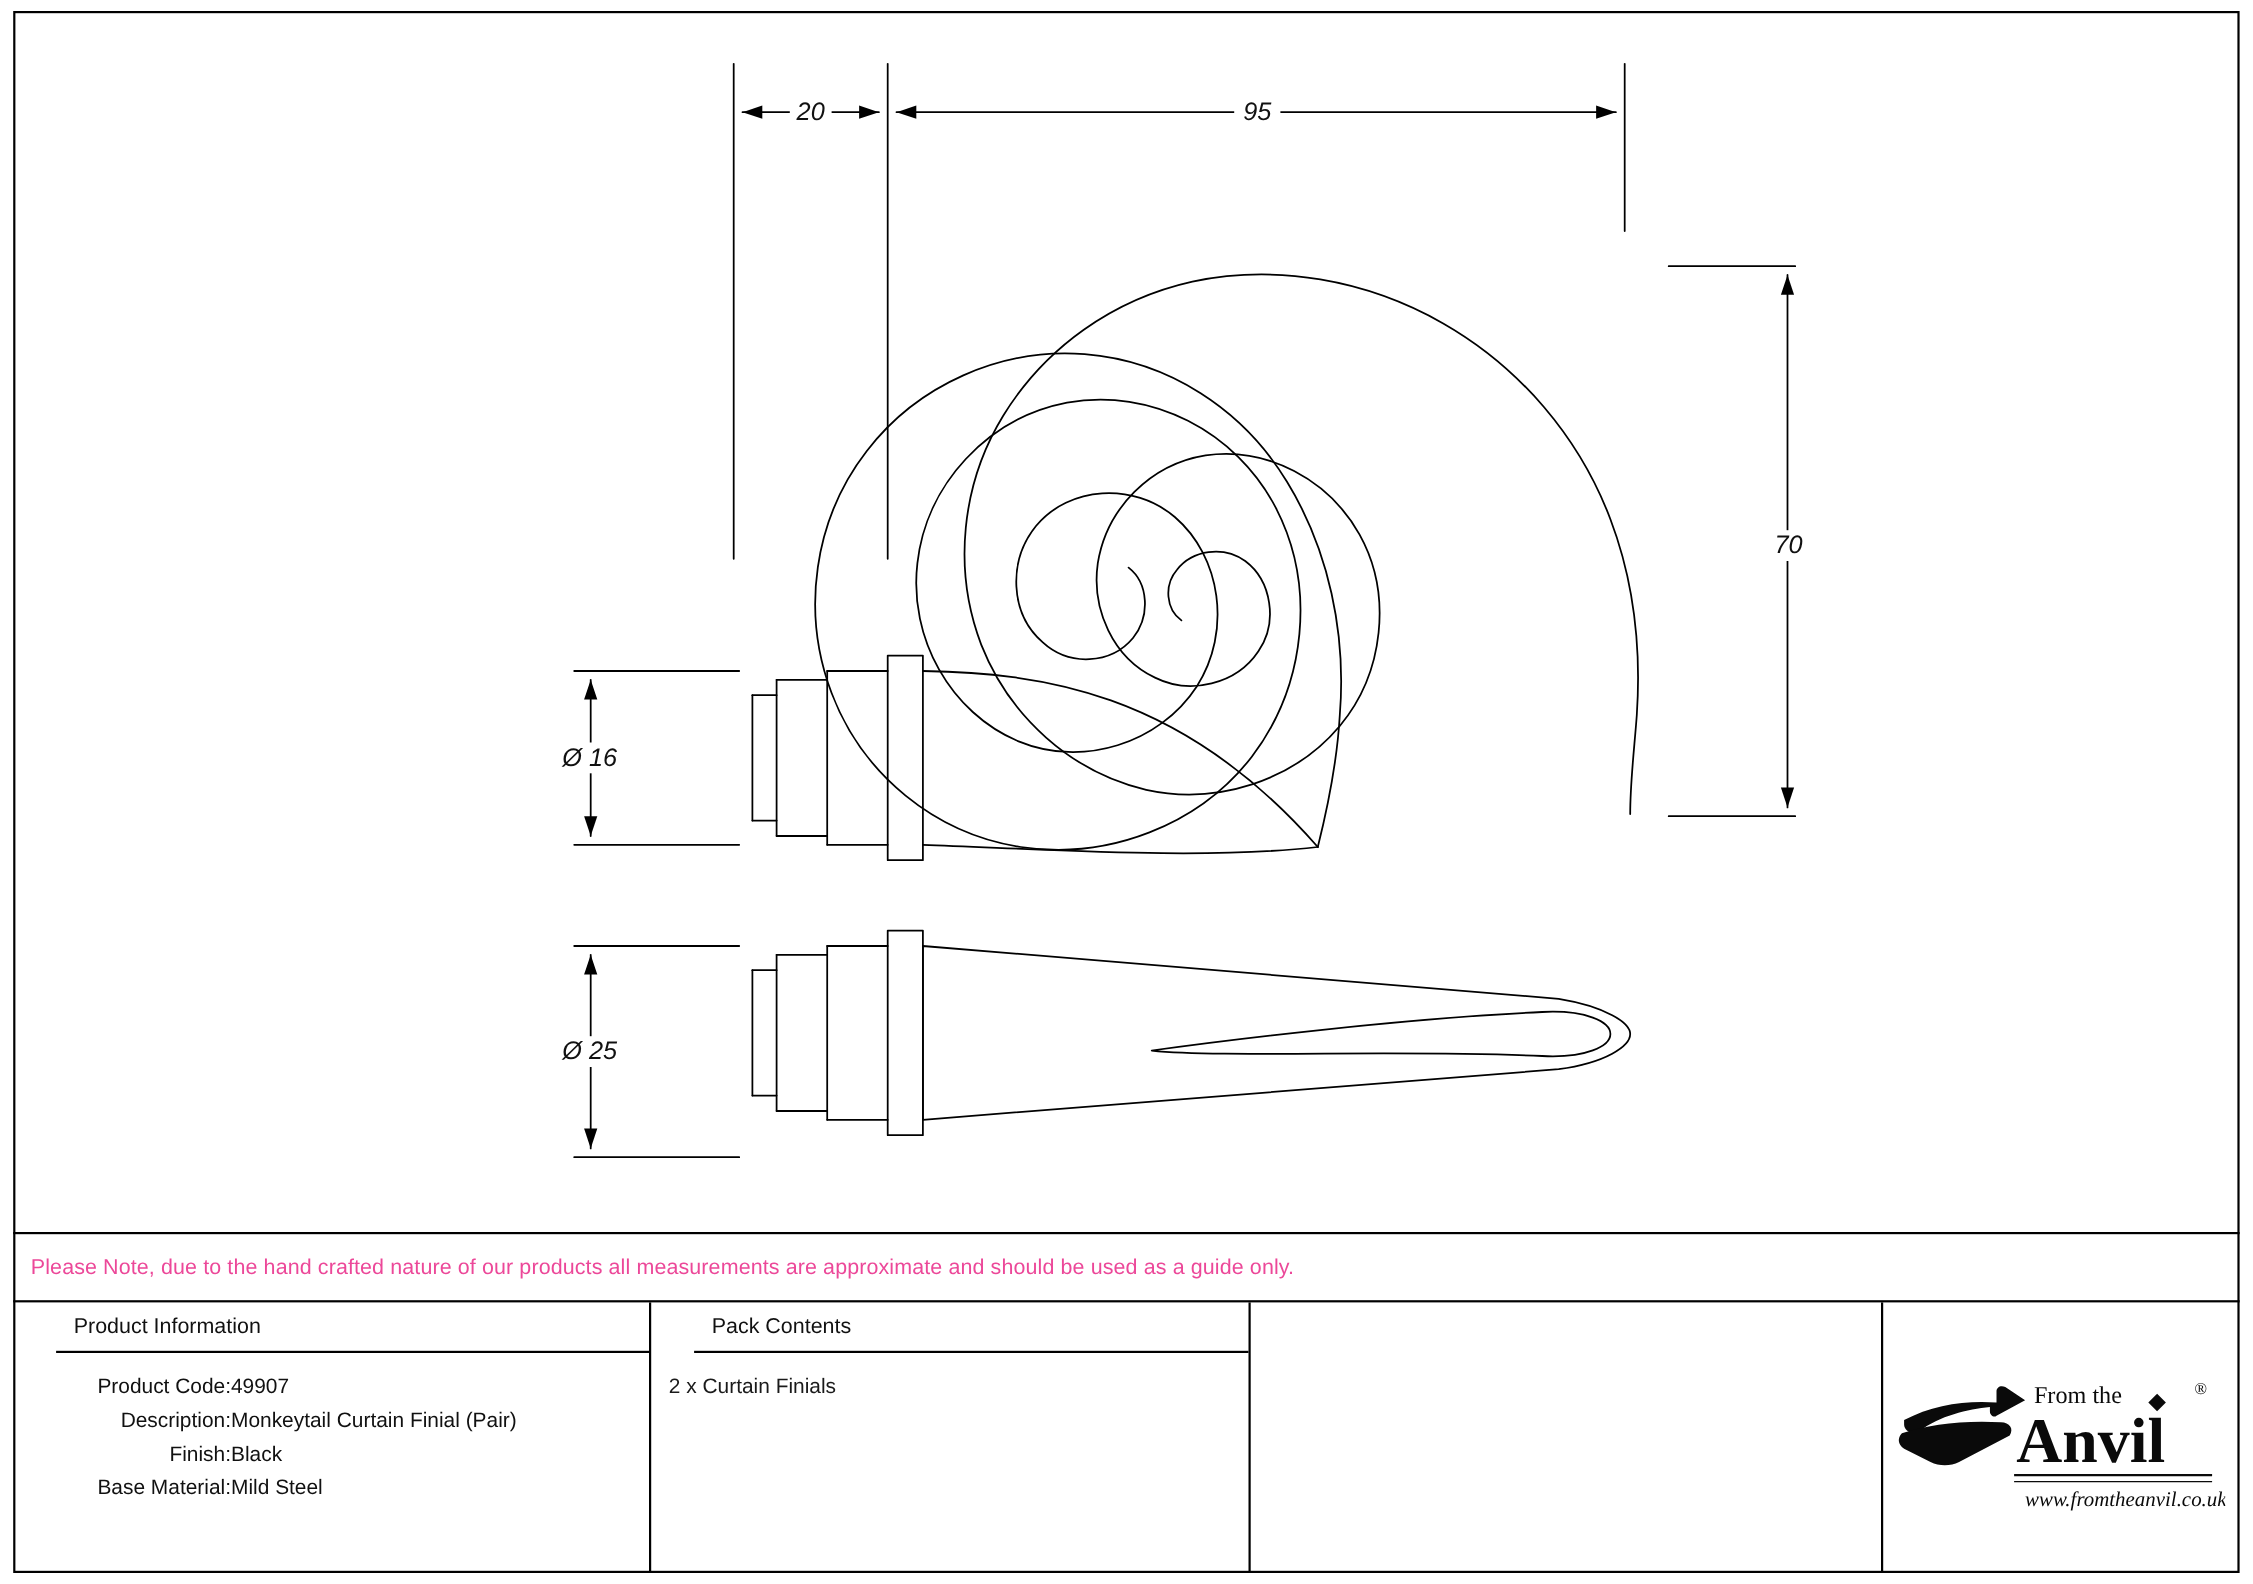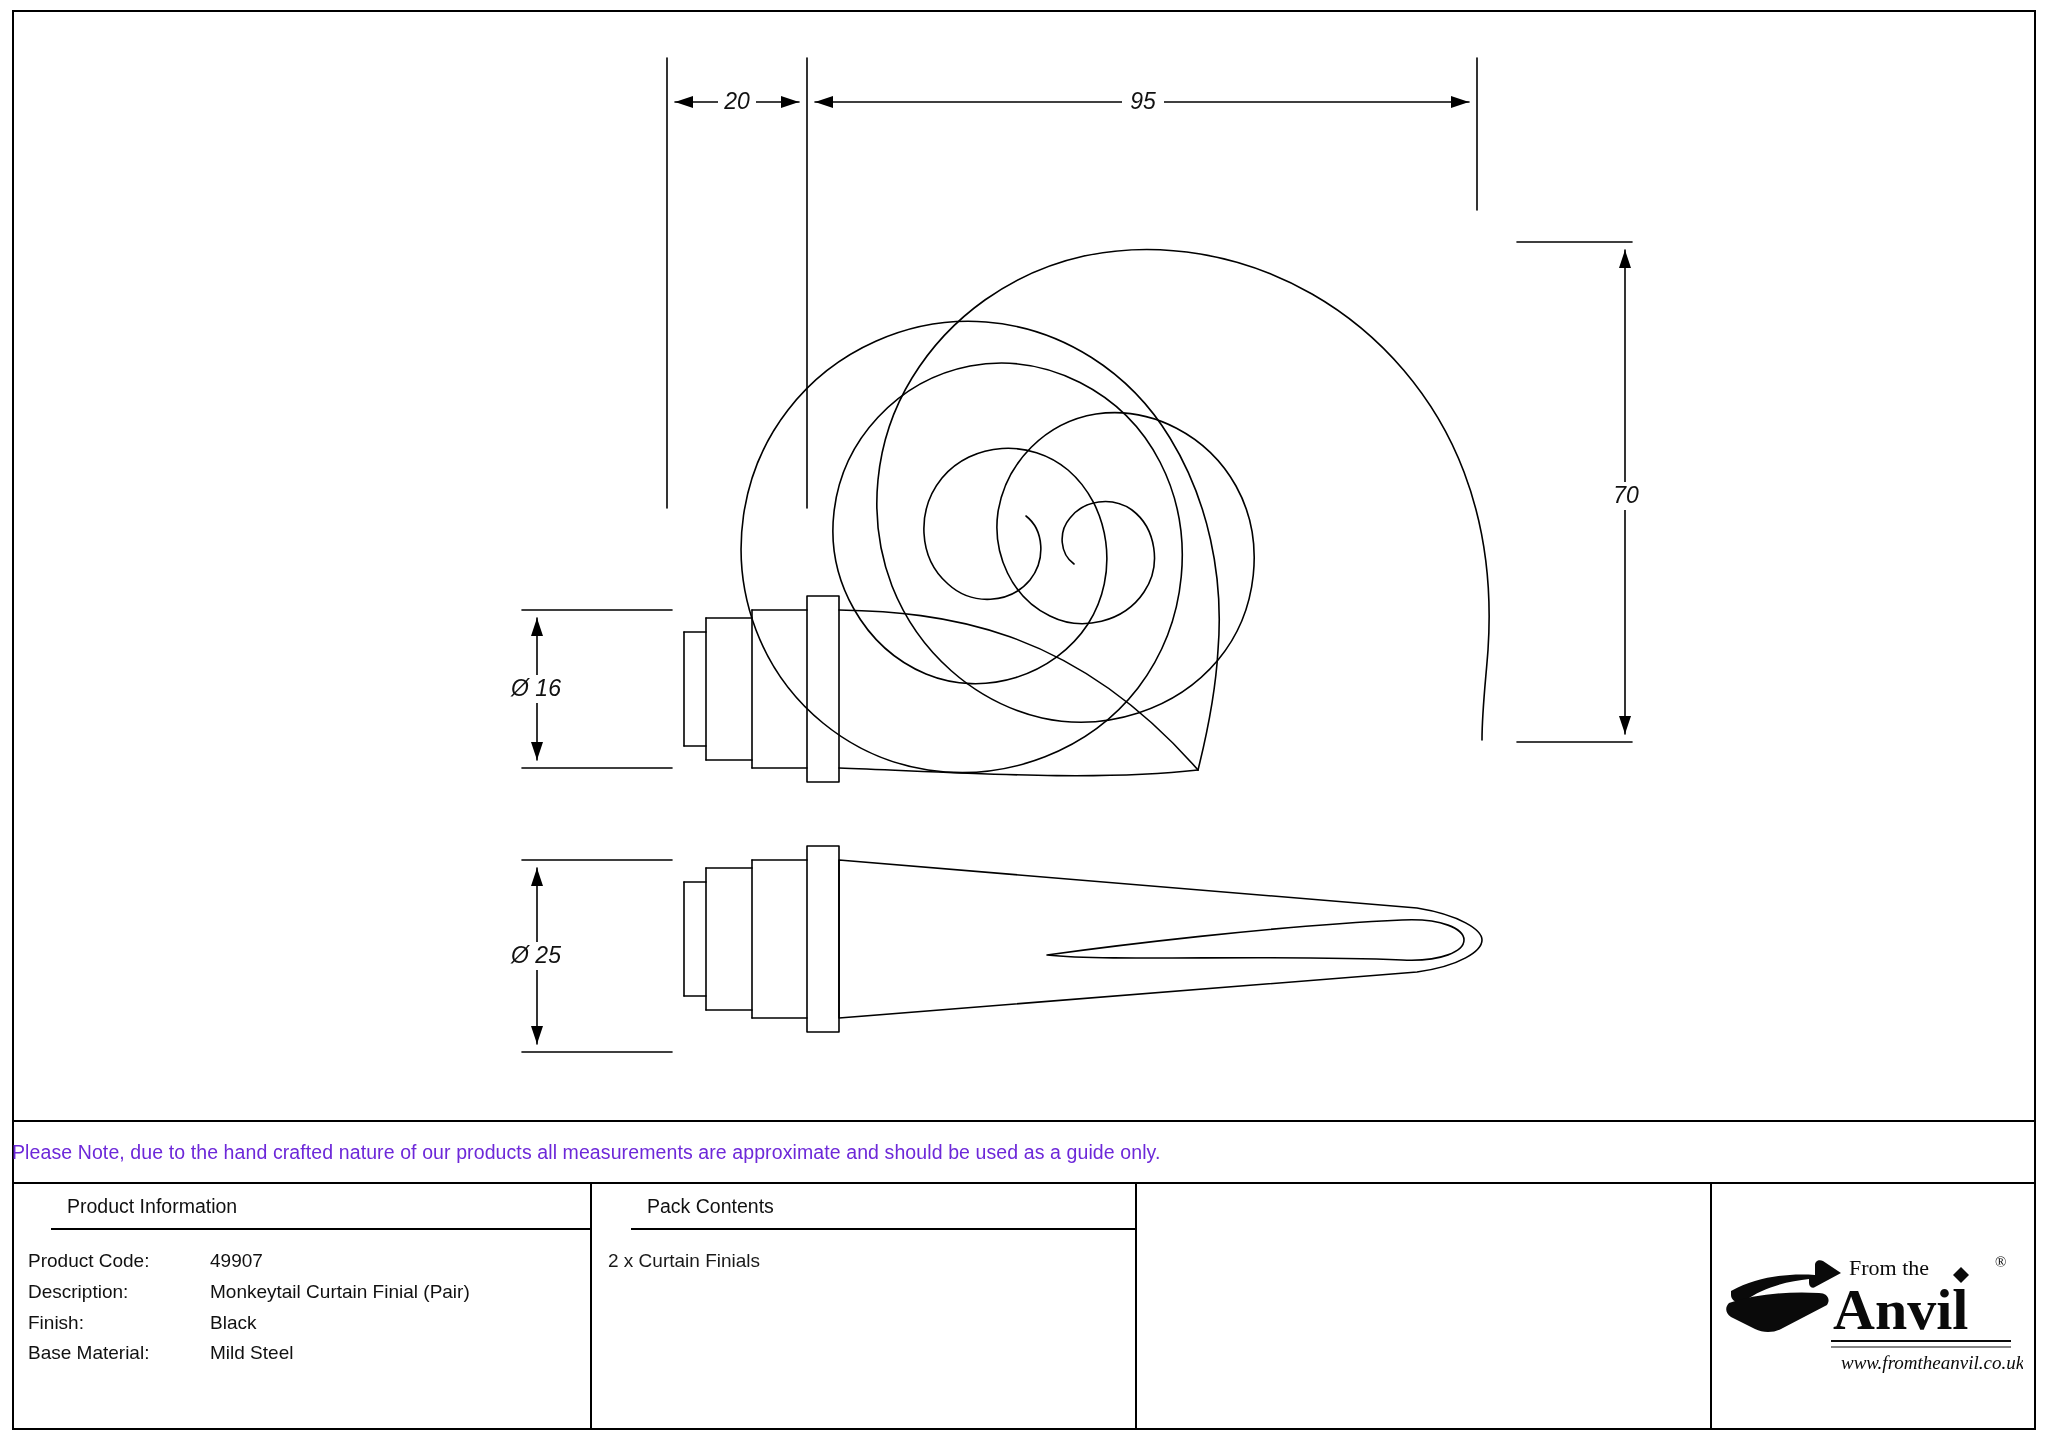--- a/index.html
+++ b/index.html
@@ -45,23 +45,24 @@
     left: 12px;
     top: 1120px;
     width: 2024px;
     height: 62px;
     border-top: 2px solid #000;
     box-sizing: border-box;
     display: flex;
     align-items: center;
   }
   .note-text {
+    padding-left: 16px;
     font-size: 19.5px;
     letter-spacing: 0.1px;
-    color: #6d28d9;
+    color: #ec4899;
   }
   .table-row {
     position: absolute;
     left: 12px;
     top: 1182px;
     width: 2024px;
     height: 248px;
     border-top: 2px solid #000;
     box-sizing: border-box;
     display: flex;
@@ -84,20 +85,21 @@
     color: #111;
     margin-left: 39px;
   }
   .col-body {
     padding: 16px 16px 0 16px;
     font-size: 19px;
   }
   .kv {
     display: flex;
     line-height: 1.62;
+    text-align: right;
   }
   .kv .k { width: 182px; color: #111; }
   .kv .v { color: #111; }
   .pack-item {
     font-size: 19px;
     line-height: 1.62;
   }
   .logo-wrap {
     position: absolute;
     left: 0; top: 0; right: 0; bottom: 0;

